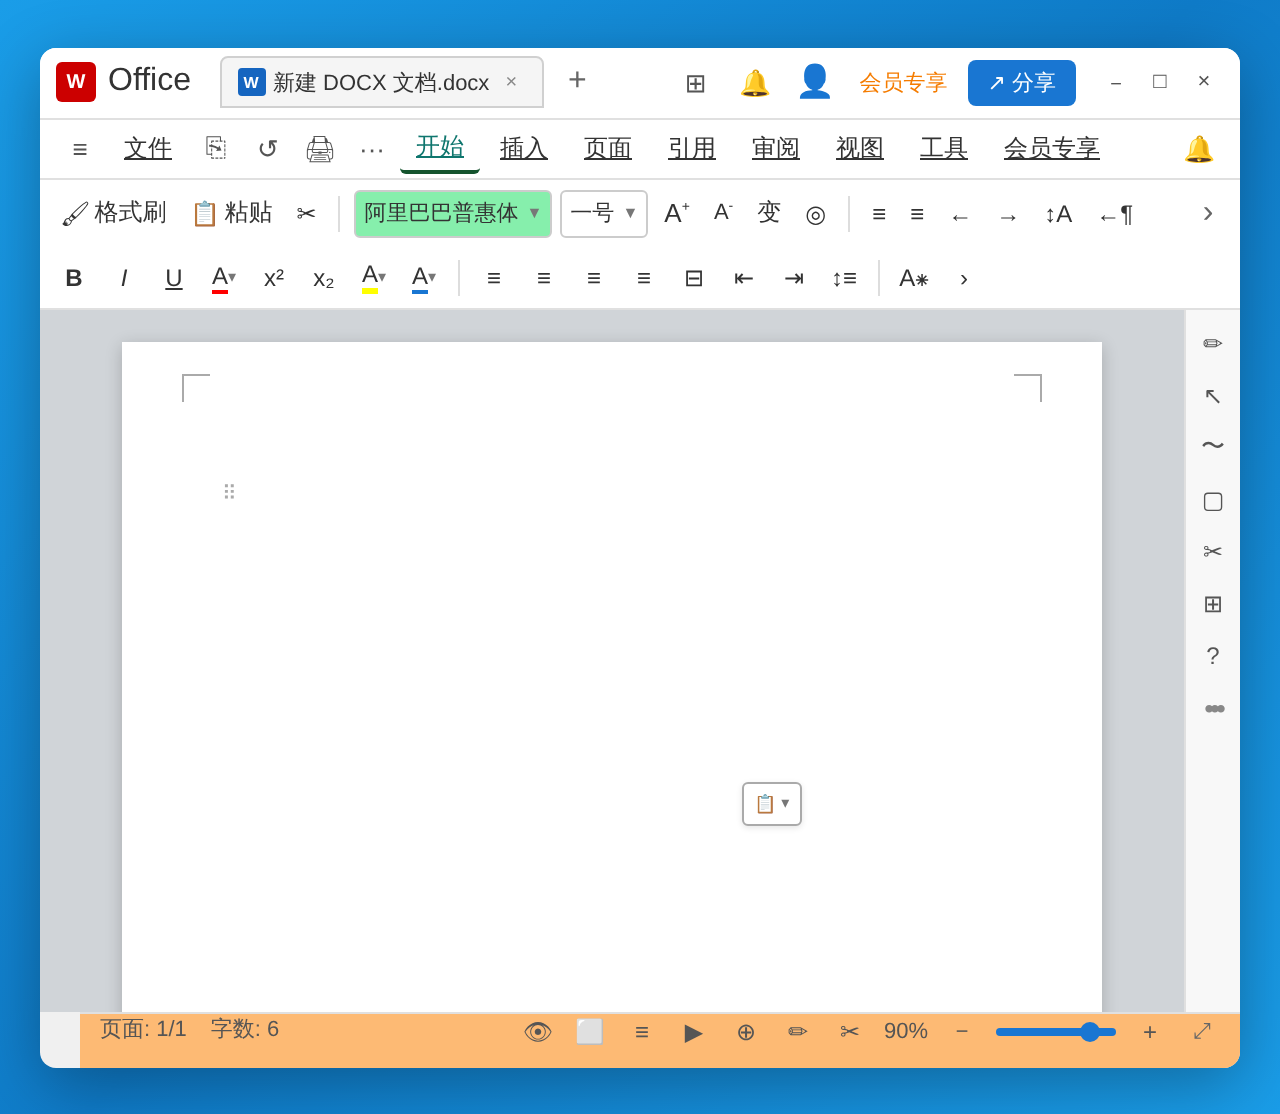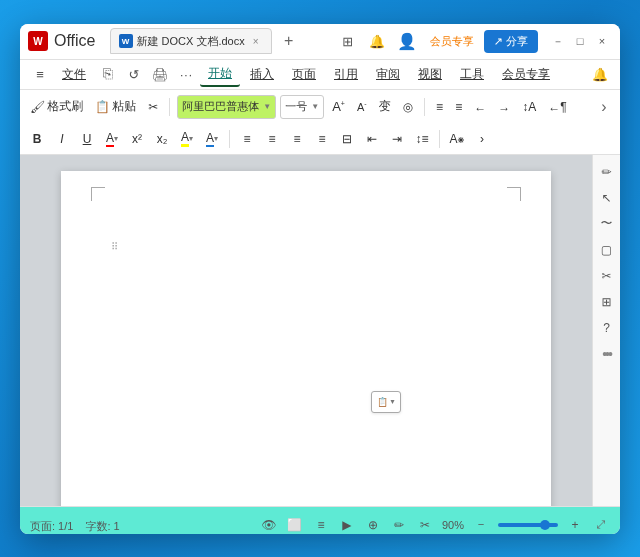--- a/index.html
+++ b/index.html
@@ -256,21 +256,21 @@
       margin: 0 3px;
     }
 
     .font-select {
       height: 24px;
       border: 1px solid #ccc;
       border-radius: 3px;
       padding: 0 4px;
       font-size: 11px;
       color: #333;
-      background: #bef264;
+      background: #86efac;
       min-width: 90px;
       display: flex;
       align-items: center;
       justify-content: space-between;
       cursor: pointer;
       gap: 4px;
     }
 
     .size-select {
       height: 24px;
@@ -403,29 +403,30 @@
 
     .sidebar-dots {
       color: #888;
       font-size: 14px;
       letter-spacing: -2px;
     }
 
     
     .status-bar {
       height: 28px;
-      background: #5eead4;
+      background: #fdba74;
       border-top: 1px solid #e0e0e0;
       display: flex;
-      align-items: flex-end;
+      align-items: flex-start;
       padding: 0 10px;
       font-size: 11px;
       color: #555;
       gap: 10px;
       flex-shrink: 0;
+      margin-left: 20px;
     }
 
     .status-left {
       display: flex;
       gap: 12px;
       align-items: center;
     }
 
     .status-right {
       margin-left: auto;
@@ -653,21 +654,21 @@
       <div class="sidebar-icon">?</div>
       <div class="sidebar-icon">
         <span class="sidebar-dots">•••</span>
       </div>
     </div>
   </div>
 
   <div class="status-bar">
     <div class="status-left">
       <span>页面: 1/1</span>
-      <span>字数: 1</span>
+      <span>字数: 6</span>
     </div>
     <div class="status-right">
       <div class="status-icon">👁</div>
       <div class="status-icon">⬜</div>
       <div class="status-icon">≡</div>
       <div class="status-icon">▶</div>
       <div class="status-icon">⊕</div>
       <div class="status-icon">✏</div>
       <div class="status-icon">✂</div>
       <span>90%</span>

